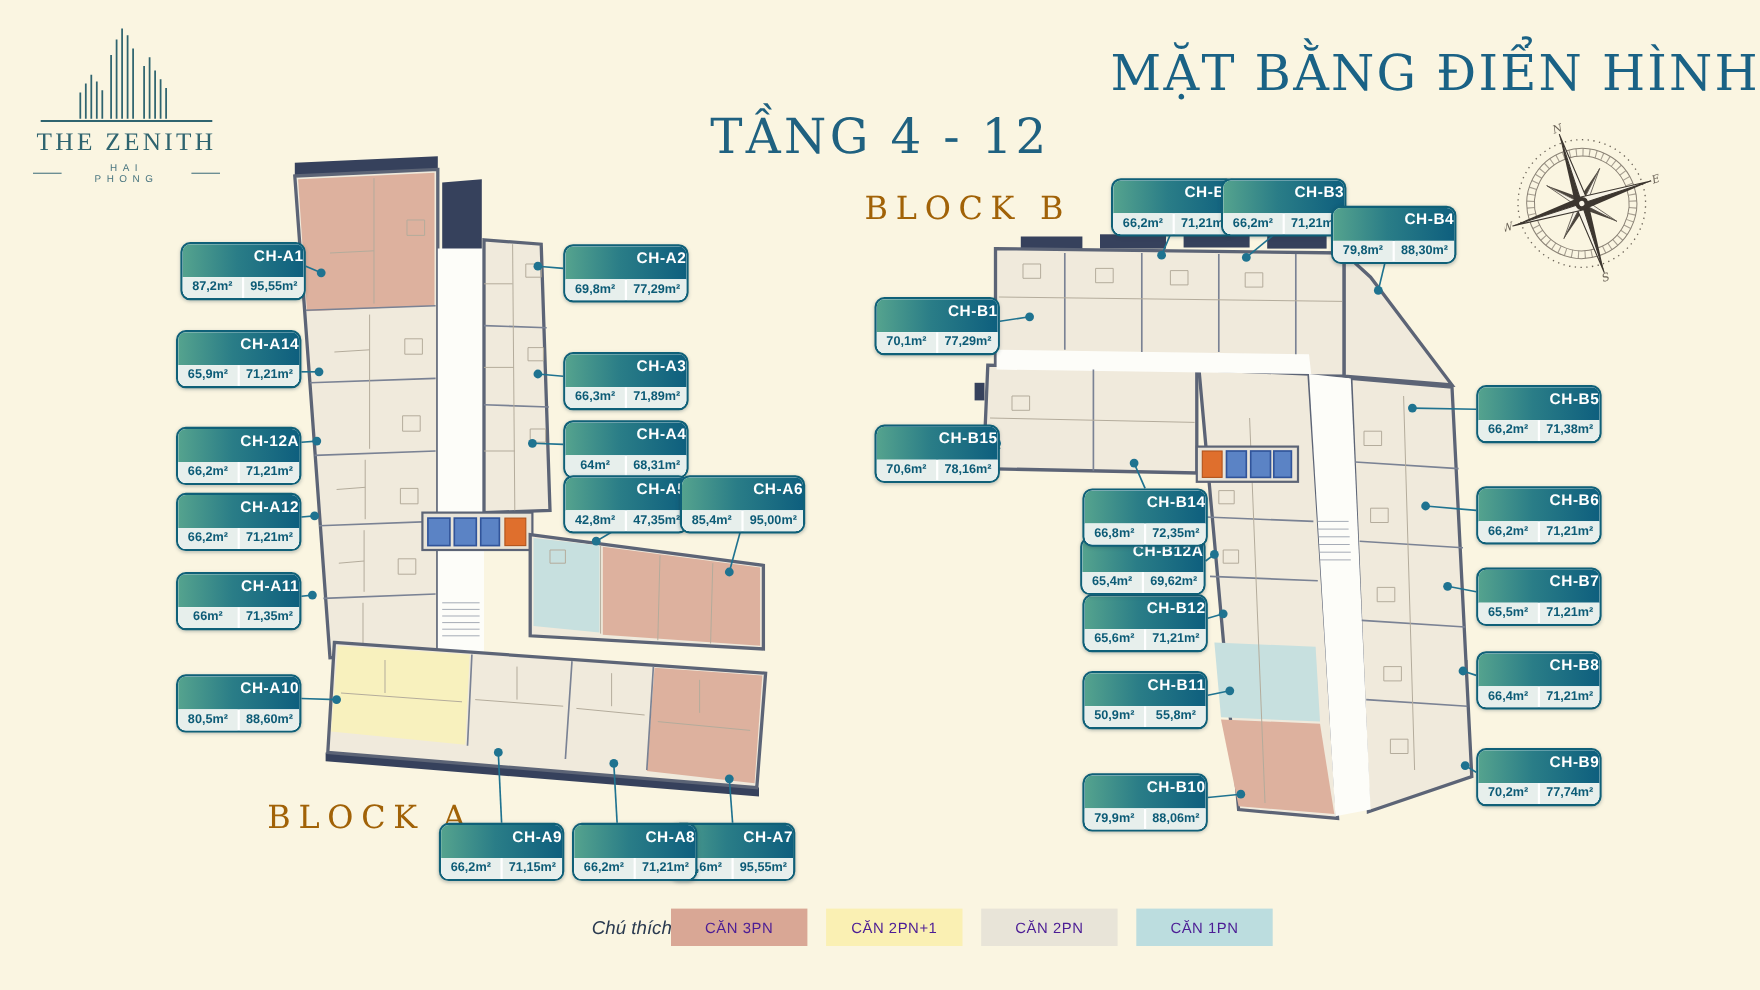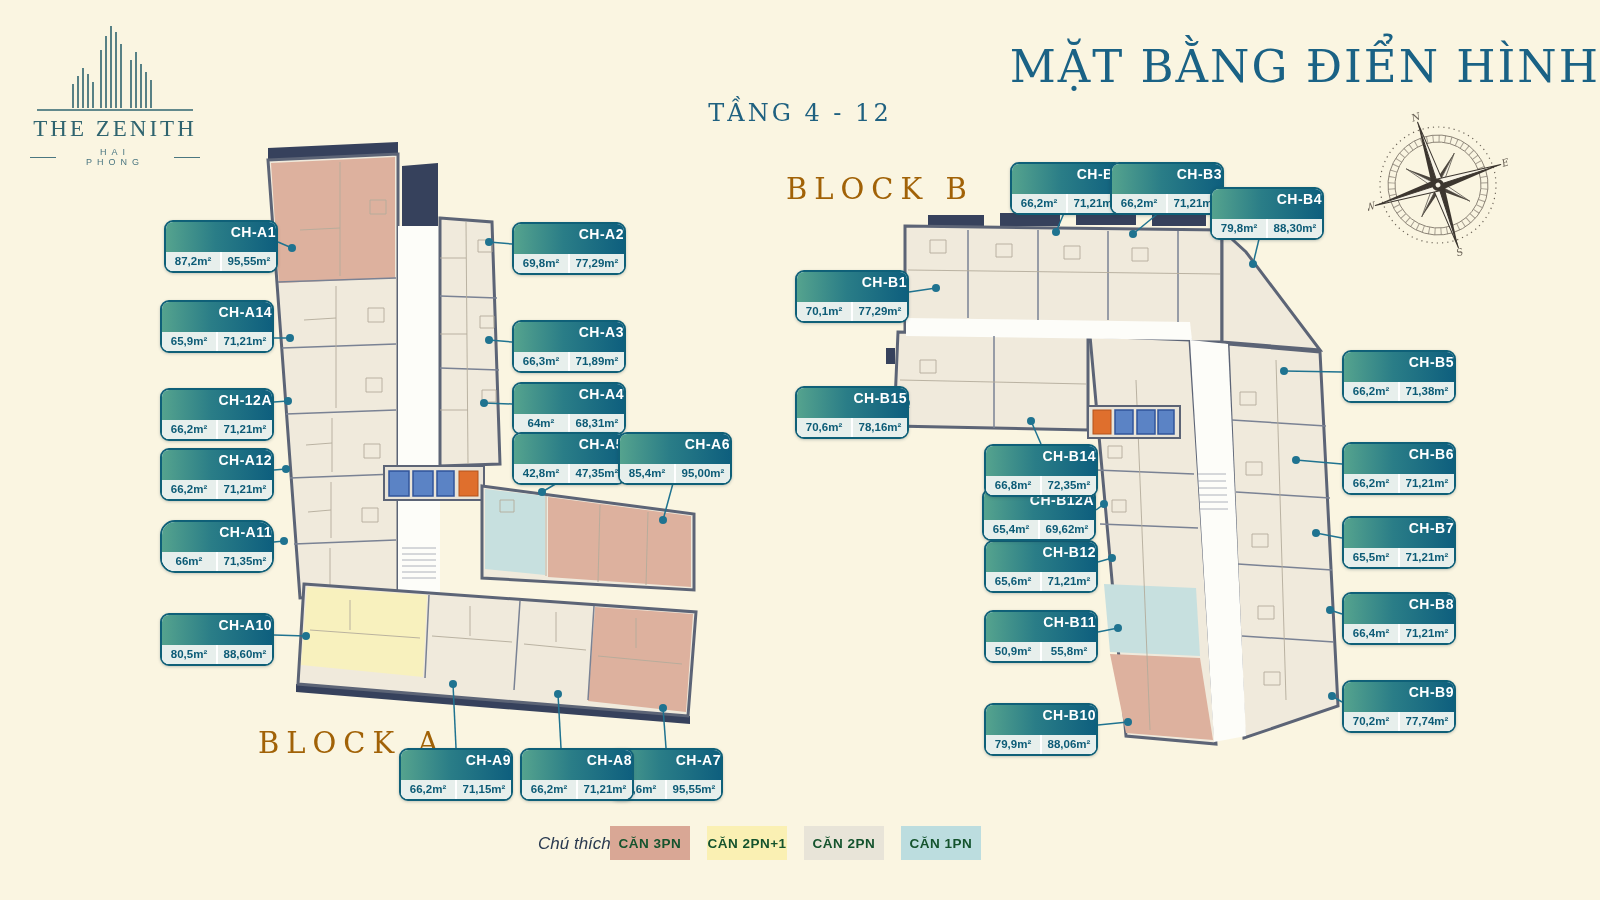--- a/index.html
+++ b/index.html
@@ -10,44 +10,44 @@
   
   .logo{position:absolute;left:30px;top:22px;width:170px;text-align:center;color:#2F646F;}
   .logo-name{font-family:Liberation Serif, serif;font-size:23px;letter-spacing:3px;margin-top:2px;text-align:center;}
   .logo-sub{display:flex;align-items:center;gap:24px;justify-content:center;margin-top:5px;color:#4A7680;}
   .logo-sub .rule{flex:0 0 26px;height:1px;background:#4A7680;}
   .logo-sub .txt{font-size:9px;letter-spacing:5px;}
 
   
   .title-wrap{position:absolute;left:0;top:40px;width:1600px;text-align:center;color:#1A6285;}
   .title-main{font-family:"DejaVu Serif",serif;font-size:45px;letter-spacing:2px;text-align:right;}
-  .title-sub{font-family:"DejaVu Serif",serif;font-size:24px;letter-spacing:3px;margin-top:6px;color:#1F6180;}
+  .title-sub{font-family:"DejaVu Serif",serif;font-size:44px;letter-spacing:3px;margin-top:6px;color:#1F6180;}
 
   
   .block-label{position:absolute;font-family:"DejaVu Serif",serif;font-size:29px;
                letter-spacing:7px;color:#a16207;}
-  #block-a-label{left:243px;top:726px;margin-left:15px;}
+  #block-a-label{left:243px;top:726px;}
   #block-b-label{left:786px;top:172px;}
 
   
   .unit-label{position:absolute;width:110px;border:2px solid #0F6078;border-radius:9px;
               overflow:hidden;background:#fff;box-shadow:0 1px 3px rgba(30,60,70,.25);z-index:5;}
   .ul-title{height:30px;line-height:21px;text-align:right;color:#fff;font-weight:bold;
             font-size:14px;letter-spacing:.5px;
             background:linear-gradient(90deg,#55A38E 0%,#2A7D87 45%,#0E5F7E 100%);}
   .ul-areas{display:flex;height:19px;background:#fff;gap:2px;}
   .ul-area{flex:1;background:#E7EFEC;color:#0C5B76;font-weight:bold;font-size:11.5px;
            line-height:19px;text-align:center;}
 
   
   .legend{position:absolute;left:0px;top:826px;width:1600px;display:flex;align-items:center;}
   .legend-caption{position:absolute;left:538px;top:8px;font-style:italic;font-size:17px;color:#2A3A50;}
   .legend-items{position:absolute;left:610px;top:0;display:flex;gap:17px;}
-  .legend-swatch{width:80px;height:34px;display:flex;align-items:center;justify-content:center;
-                 font-size:13.5px;font-weight:bold;color:#14532d;letter-spacing:.5px;}
+  .legend-swatch{width:124px;height:34px;display:flex;align-items:center;justify-content:center;
+                 font-size:13.5px;font-weight:normal;color:#4c1d95;letter-spacing:.5px;}
 
   
   #plan-svg{position:absolute;left:0;top:0;z-index:1;}
   #leaders{position:absolute;left:0;top:0;z-index:4;}
   #compass-svg{position:absolute;left:1368px;top:110px;z-index:2;}
   #logo-icon{display:block;margin:0 auto;}
 
   
   .wall{fill:#F0EADC;stroke:#5C6476;stroke-width:3;}
   .wall-thin{fill:none;stroke:#7A8294;stroke-width:1.5;}
@@ -279,21 +279,21 @@
       <span class="ul-area a2">71,15m²</span>
     </div>
   </div>
       <div class="unit-label" style="left: 160px; top: 613px;">
     <div class="ul-title">CH-A10</div>
     <div class="ul-areas">
       <span class="ul-area a1">80,5m²</span>
       <span class="ul-area a2">88,60m²</span>
     </div>
   </div>
-      <div class="unit-label" style="left: 160px; top: 520px; border-radius: 15px;">
+      <div class="unit-label" style="left: 160px; top: 520px;">
     <div class="ul-title">CH-A11</div>
     <div class="ul-areas">
       <span class="ul-area a1">66m²</span>
       <span class="ul-area a2">71,35m²</span>
     </div>
   </div>
       <div class="unit-label" style="left: 160px; top: 448px;">
     <div class="ul-title">CH-A12</div>
     <div class="ul-areas">
       <span class="ul-area a1">66,2m²</span>

